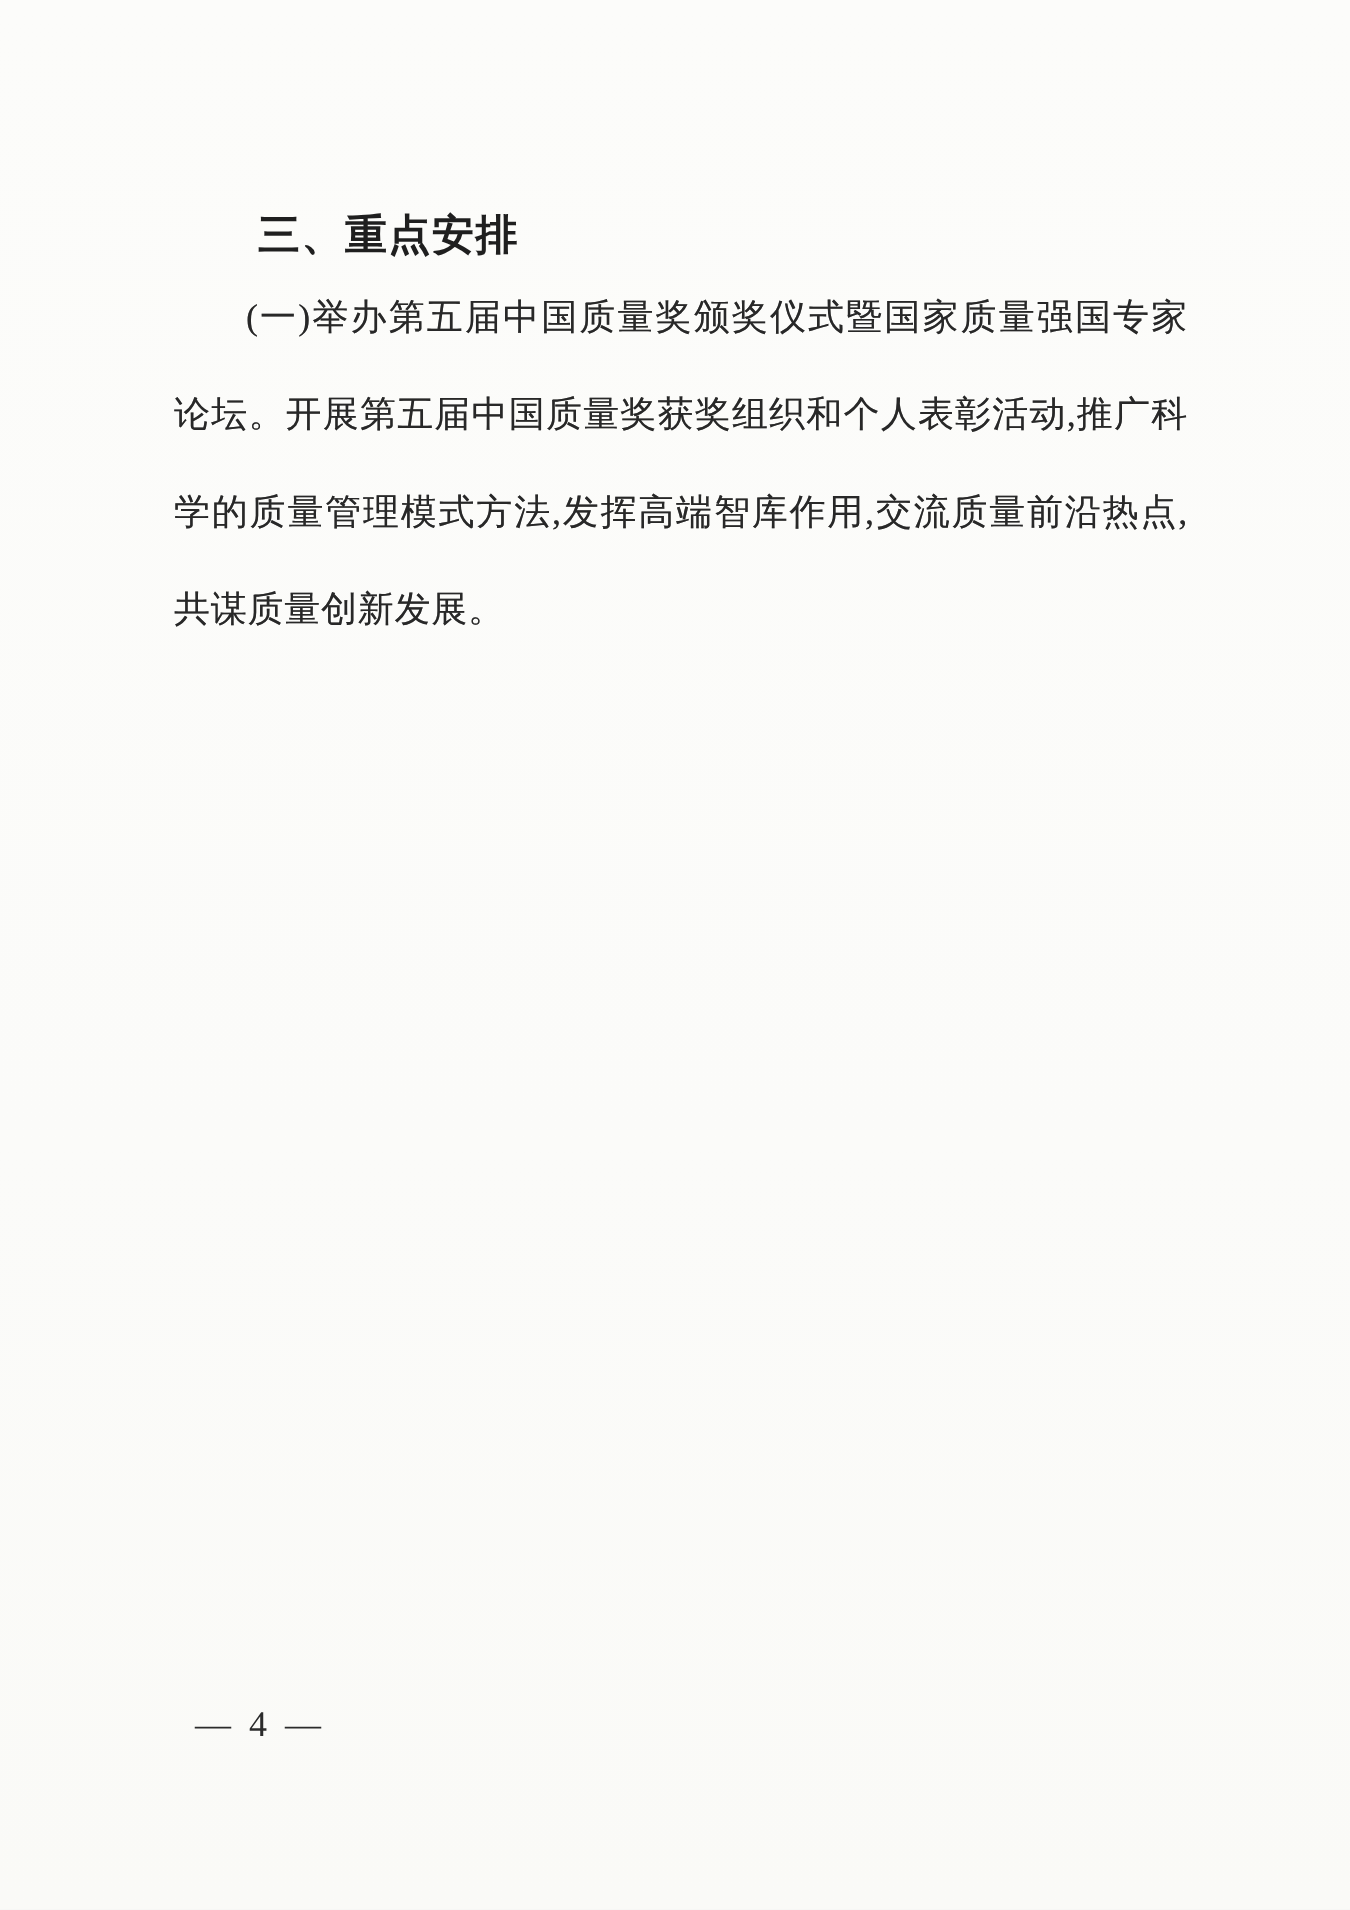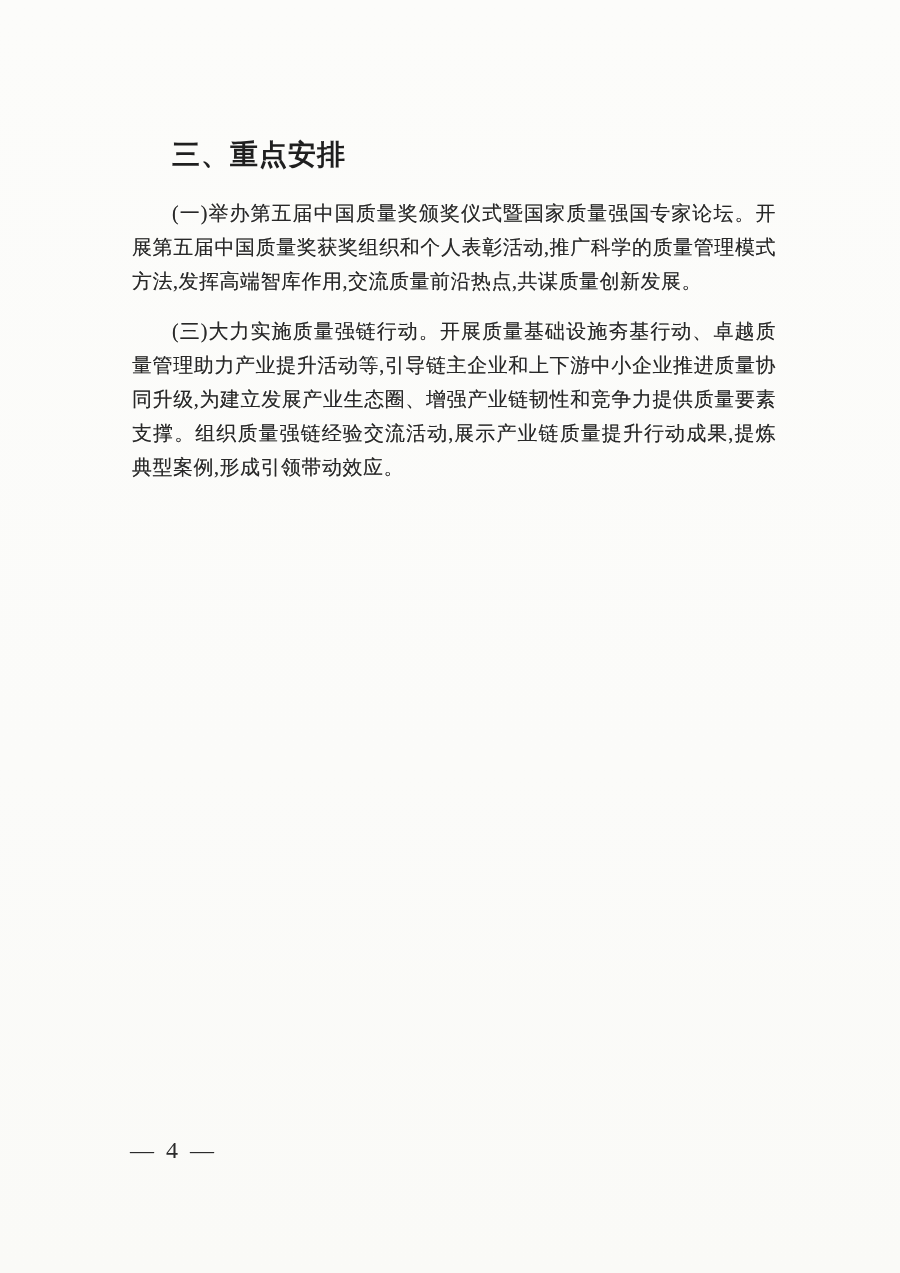--- a/index.html
+++ b/index.html
@@ -17,32 +17,32 @@
     width: 900px;
     height: 1273px;
     box-sizing: border-box;
     background: linear-gradient(180deg, #fcfcfa 0%, #fbfbf9 60%, #fafaf7 100%);
     color: #262626;
     font-family: "Liberation Serif", "DejaVu Serif", serif;
     padding: 134px 108px 0 116px;
   }
   .heading {
     margin: 0;
-    font-family: Liberation Mono, monospace;
+    font-family: Liberation Sans, sans-serif;
     font-size: 28px;
     font-weight: bold;
     line-height: 46px;
     text-indent: 2em;
     color: #1f1f1f;
     letter-spacing: 1px;
   }
   .body-text p {
-    margin: 16px;
-    font-size: 20px;
-    line-height: 34px;
+    margin: 0;
+    font-size: 24px;
+    line-height: 65px;
     text-align: justify;
     text-indent: 2em;
     letter-spacing: 0.5px;
     color: #282828;
     
     text-shadow: 0 0 0.4px rgba(40,40,40,0.55);
   }
   .page-number {
     position: absolute;
     left: 130px;
@@ -54,17 +54,16 @@
   }
 </style>
 </head>
 <body>
 
 <div class="page">
   <h2 class="heading">三、重点安排</h2>
 
   <div class="body-text">
       <p>(一)举办第五届中国质量奖颁奖仪式暨国家质量强国专家论坛。开展第五届中国质量奖获奖组织和个人表彰活动,推广科学的质量管理模式方法,发挥高端智库作用,交流质量前沿热点,共谋质量创新发展。</p>
-      <p>(三)大力实施质量强链行动。开展质量基础设施夯基行动、卓越质量管理助力产业提升活动等,引导链主企业和上下游中小企业推进质量协同升级,为建立发展产业生态圈、增强产业链韧性和竞争力提供质量要素支撑。组织质量强链经验交流活动,展示产业链质量提升行动成果,提炼典型案例,形成引领带动效应。</p>
     </div>
 
   <div class="page-number">— 4 —</div>
 </div>
 
 </body></html>

